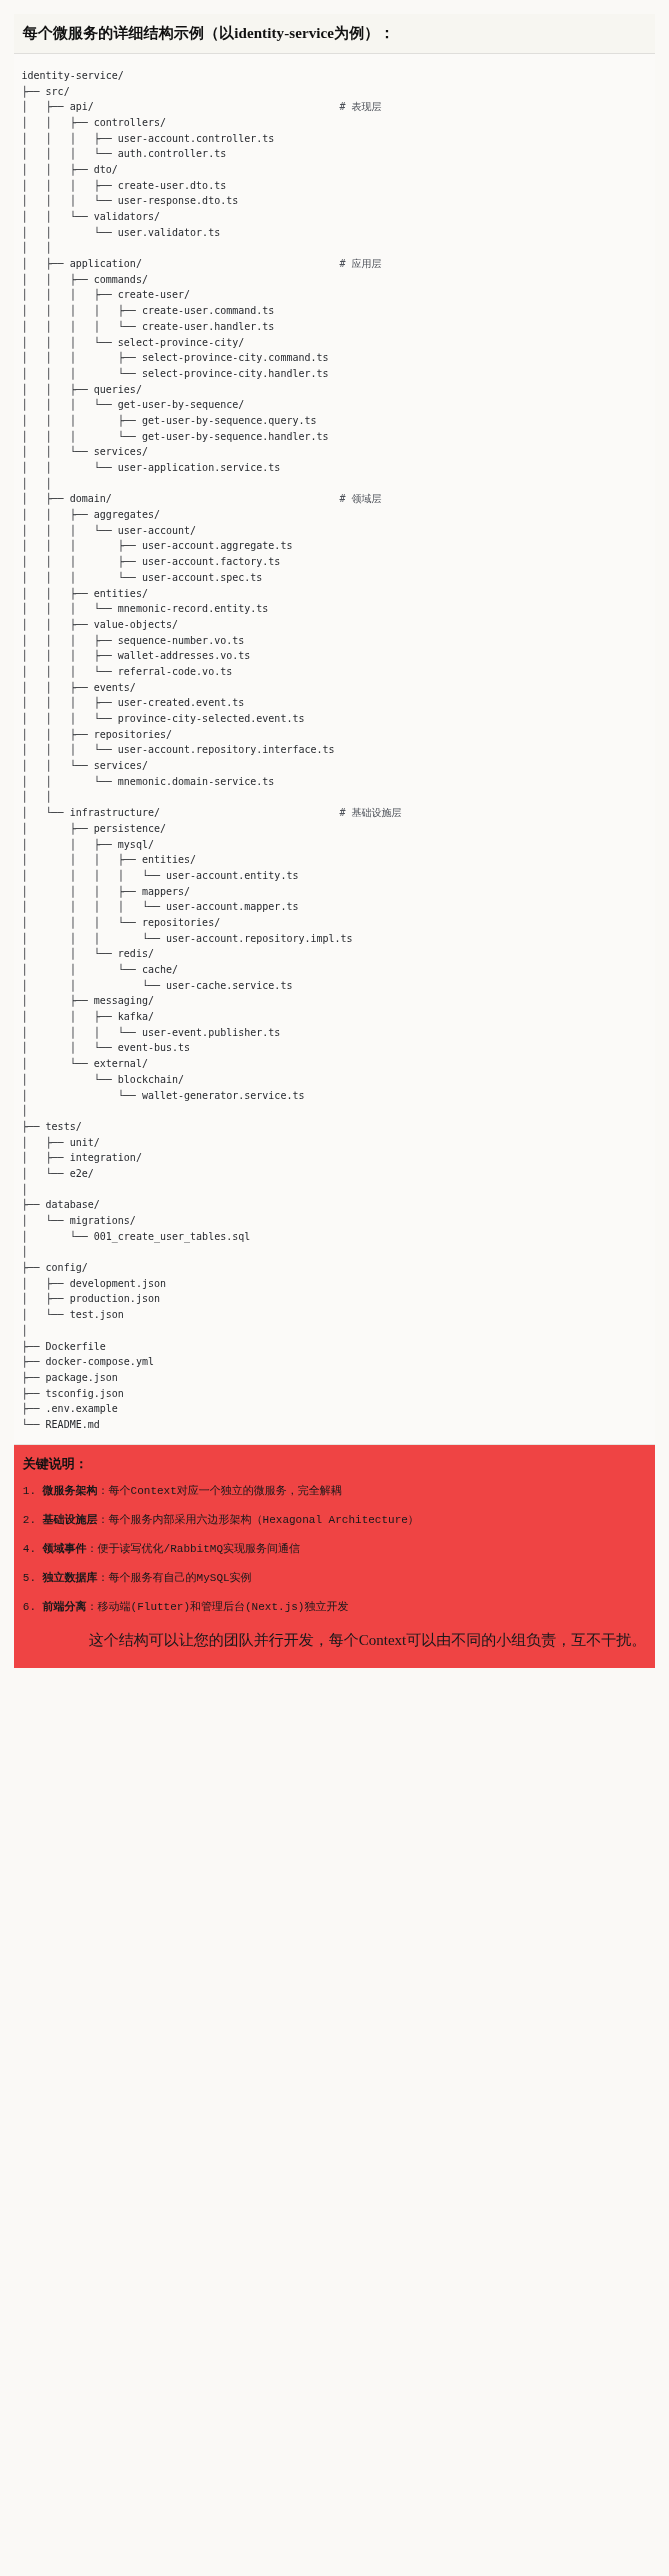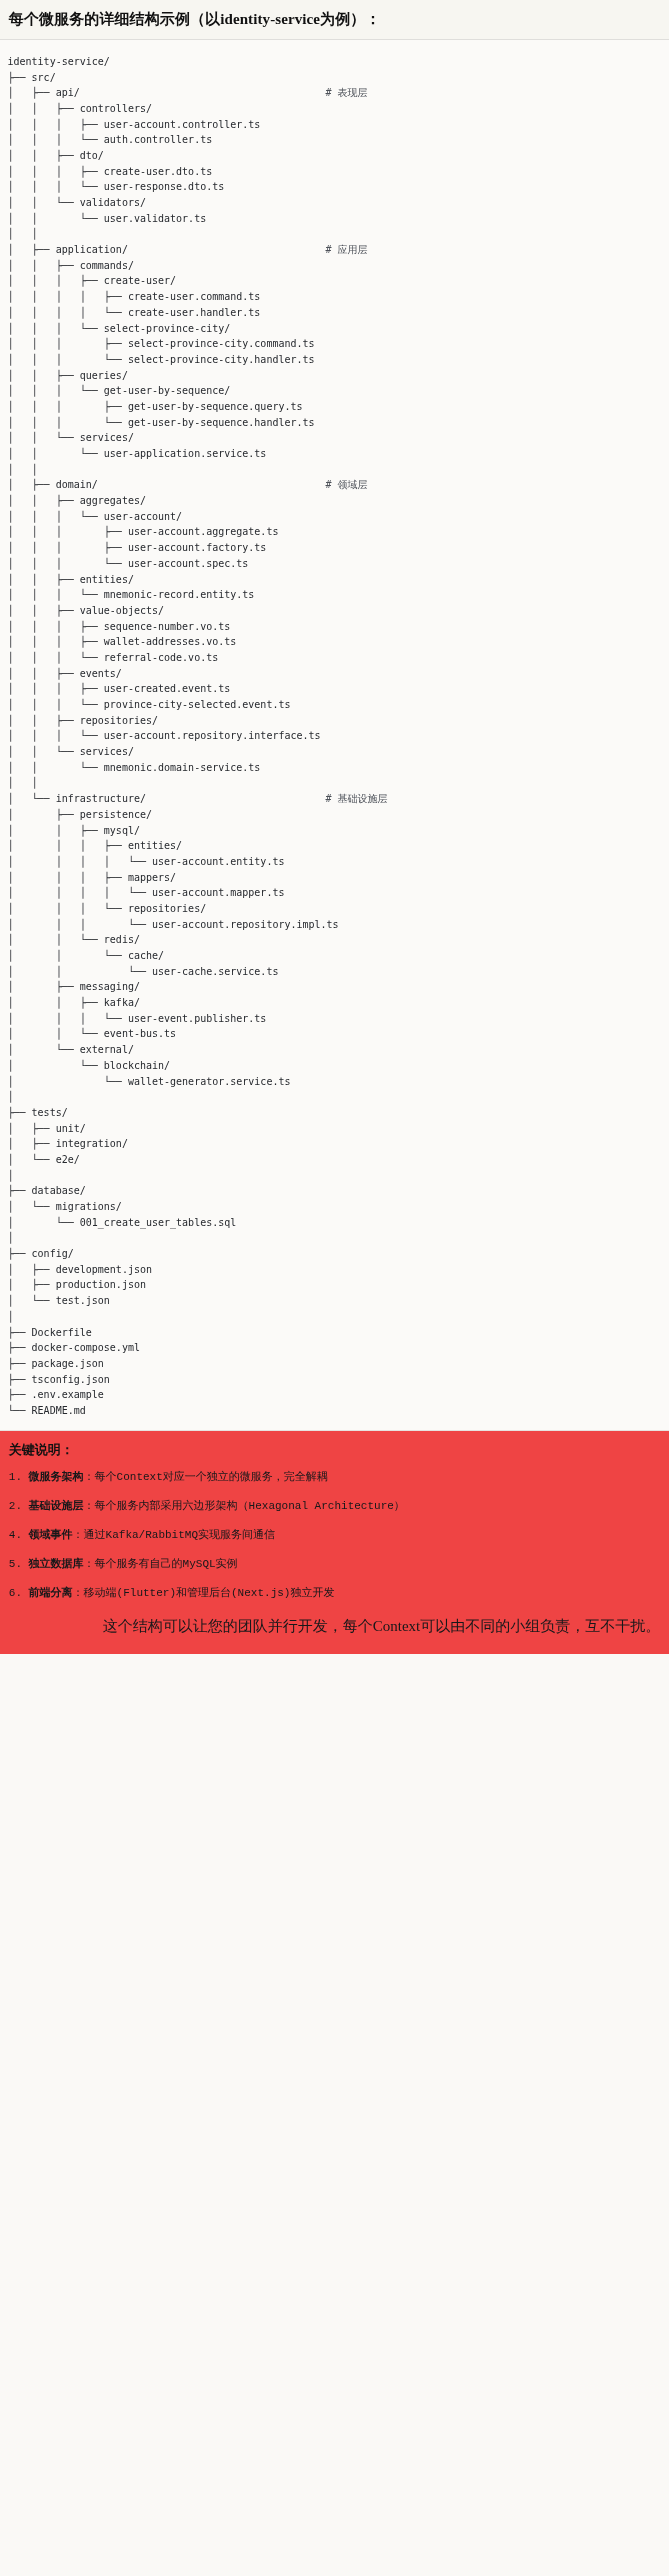--- a/index.html
+++ b/index.html
@@ -9,21 +9,21 @@
   }
   body {
     width: 669px;
     font-family: "Liberation Serif", "DejaVu Serif", serif;
     color: #1b1b1b;
     -webkit-font-smoothing: antialiased;
   }
   .page {
     width: 669px;
     box-sizing: border-box;
-    padding: 0;
+    padding: 14px;
   }
 
   
   .doc-title {
     font-family: "Liberation Serif", "DejaVu Serif", serif;
     font-weight: bold;
     font-size: 15px;
     line-height: 1.35;
     color: #111111;
     padding: 8.8px 8.8px 10px 8.8px;
@@ -106,21 +106,21 @@
 
   <div class="tree-block">
     <pre class="tree-pre" id="tree-pre"><span class="tree-line"><span class="path">identity-service/</span></span><span class="tree-line"><span class="path">├── src/</span></span><span class="tree-line"><span class="path">│   ├── api/</span><span class="cmt"># 表现层</span></span><span class="tree-line"><span class="path">│   │   ├── controllers/</span></span><span class="tree-line"><span class="path">│   │   │   ├── user-account.controller.ts</span></span><span class="tree-line"><span class="path">│   │   │   └── auth.controller.ts</span></span><span class="tree-line"><span class="path">│   │   ├── dto/</span></span><span class="tree-line"><span class="path">│   │   │   ├── create-user.dto.ts</span></span><span class="tree-line"><span class="path">│   │   │   └── user-response.dto.ts</span></span><span class="tree-line"><span class="path">│   │   └── validators/</span></span><span class="tree-line"><span class="path">│   │       └── user.validator.ts</span></span><span class="tree-line"><span class="path">│   │</span></span><span class="tree-line"><span class="path">│   ├── application/</span><span class="cmt"># 应用层</span></span><span class="tree-line"><span class="path">│   │   ├── commands/</span></span><span class="tree-line"><span class="path">│   │   │   ├── create-user/</span></span><span class="tree-line"><span class="path">│   │   │   │   ├── create-user.command.ts</span></span><span class="tree-line"><span class="path">│   │   │   │   └── create-user.handler.ts</span></span><span class="tree-line"><span class="path">│   │   │   └── select-province-city/</span></span><span class="tree-line"><span class="path">│   │   │       ├── select-province-city.command.ts</span></span><span class="tree-line"><span class="path">│   │   │       └── select-province-city.handler.ts</span></span><span class="tree-line"><span class="path">│   │   ├── queries/</span></span><span class="tree-line"><span class="path">│   │   │   └── get-user-by-sequence/</span></span><span class="tree-line"><span class="path">│   │   │       ├── get-user-by-sequence.query.ts</span></span><span class="tree-line"><span class="path">│   │   │       └── get-user-by-sequence.handler.ts</span></span><span class="tree-line"><span class="path">│   │   └── services/</span></span><span class="tree-line"><span class="path">│   │       └── user-application.service.ts</span></span><span class="tree-line"><span class="path">│   │</span></span><span class="tree-line"><span class="path">│   ├── domain/</span><span class="cmt"># 领域层</span></span><span class="tree-line"><span class="path">│   │   ├── aggregates/</span></span><span class="tree-line"><span class="path">│   │   │   └── user-account/</span></span><span class="tree-line"><span class="path">│   │   │       ├── user-account.aggregate.ts</span></span><span class="tree-line"><span class="path">│   │   │       ├── user-account.factory.ts</span></span><span class="tree-line"><span class="path">│   │   │       └── user-account.spec.ts</span></span><span class="tree-line"><span class="path">│   │   ├── entities/</span></span><span class="tree-line"><span class="path">│   │   │   └── mnemonic-record.entity.ts</span></span><span class="tree-line"><span class="path">│   │   ├── value-objects/</span></span><span class="tree-line"><span class="path">│   │   │   ├── sequence-number.vo.ts</span></span><span class="tree-line"><span class="path">│   │   │   ├── wallet-addresses.vo.ts</span></span><span class="tree-line"><span class="path">│   │   │   └── referral-code.vo.ts</span></span><span class="tree-line"><span class="path">│   │   ├── events/</span></span><span class="tree-line"><span class="path">│   │   │   ├── user-created.event.ts</span></span><span class="tree-line"><span class="path">│   │   │   └── province-city-selected.event.ts</span></span><span class="tree-line"><span class="path">│   │   ├── repositories/</span></span><span class="tree-line"><span class="path">│   │   │   └── user-account.repository.interface.ts</span></span><span class="tree-line"><span class="path">│   │   └── services/</span></span><span class="tree-line"><span class="path">│   │       └── mnemonic.domain-service.ts</span></span><span class="tree-line"><span class="path">│   │</span></span><span class="tree-line"><span class="path">│   └── infrastructure/</span><span class="cmt"># 基础设施层</span></span><span class="tree-line"><span class="path">│       ├── persistence/</span></span><span class="tree-line"><span class="path">│       │   ├── mysql/</span></span><span class="tree-line"><span class="path">│       │   │   ├── entities/</span></span><span class="tree-line"><span class="path">│       │   │   │   └── user-account.entity.ts</span></span><span class="tree-line"><span class="path">│       │   │   ├── mappers/</span></span><span class="tree-line"><span class="path">│       │   │   │   └── user-account.mapper.ts</span></span><span class="tree-line"><span class="path">│       │   │   └── repositories/</span></span><span class="tree-line"><span class="path">│       │   │       └── user-account.repository.impl.ts</span></span><span class="tree-line"><span class="path">│       │   └── redis/</span></span><span class="tree-line"><span class="path">│       │       └── cache/</span></span><span class="tree-line"><span class="path">│       │           └── user-cache.service.ts</span></span><span class="tree-line"><span class="path">│       ├── messaging/</span></span><span class="tree-line"><span class="path">│       │   ├── kafka/</span></span><span class="tree-line"><span class="path">│       │   │   └── user-event.publisher.ts</span></span><span class="tree-line"><span class="path">│       │   └── event-bus.ts</span></span><span class="tree-line"><span class="path">│       └── external/</span></span><span class="tree-line"><span class="path">│           └── blockchain/</span></span><span class="tree-line"><span class="path">│               └── wallet-generator.service.ts</span></span><span class="tree-line"><span class="path">│</span></span><span class="tree-line"><span class="path">├── tests/</span></span><span class="tree-line"><span class="path">│   ├── unit/</span></span><span class="tree-line"><span class="path">│   ├── integration/</span></span><span class="tree-line"><span class="path">│   └── e2e/</span></span><span class="tree-line"><span class="path">│</span></span><span class="tree-line"><span class="path">├── database/</span></span><span class="tree-line"><span class="path">│   └── migrations/</span></span><span class="tree-line"><span class="path">│       └── 001_create_user_tables.sql</span></span><span class="tree-line"><span class="path">│</span></span><span class="tree-line"><span class="path">├── config/</span></span><span class="tree-line"><span class="path">│   ├── development.json</span></span><span class="tree-line"><span class="path">│   ├── production.json</span></span><span class="tree-line"><span class="path">│   └── test.json</span></span><span class="tree-line"><span class="path">│</span></span><span class="tree-line"><span class="path">├── Dockerfile</span></span><span class="tree-line"><span class="path">├── docker-compose.yml</span></span><span class="tree-line"><span class="path">├── package.json</span></span><span class="tree-line"><span class="path">├── tsconfig.json</span></span><span class="tree-line"><span class="path">├── .env.example</span></span><span class="tree-line"><span class="path">└── README.md</span></span></pre>
   </div>
 
   <div class="notes">
     <div class="notes-title">关键说明：</div>
     <ol class="note-list" id="note-list">
         <li class="note-item"><span class="num">1. </span><span class="lbl">微服务架构</span><span class="txt">：每个Context对应一个独立的微服务，完全解耦</span></li>
         <li class="note-item"><span class="num">2. </span><span class="lbl">基础设施层</span><span class="txt">：每个服务内部采用六边形架构（Hexagonal Architecture）</span></li>
-        <li class="note-item"><span class="num">4. </span><span class="lbl">领域事件</span><span class="txt">：通过Kafka/RabbitMQ实现服务间通信</span></li>
+        <li class="note-item"><span class="num">4. </span><span class="lbl">领域事件</span><span class="txt">：便于读写优化/RabbitMQ实现服务间通信</span></li>
         <li class="note-item"><span class="num">5. </span><span class="lbl">独立数据库</span><span class="txt">：每个服务有自己的MySQL实例</span></li>
         <li class="note-item"><span class="num">6. </span><span class="lbl">前端分离</span><span class="txt">：移动端(Flutter)和管理后台(Next.js)独立开发</span></li>
       </ol>
     <p class="closing">这个结构可以让您的团队并行开发，每个Context可以由不同的小组负责，互不干扰。</p>
   </div>
 
 </div>
 
 
 </body></html>

